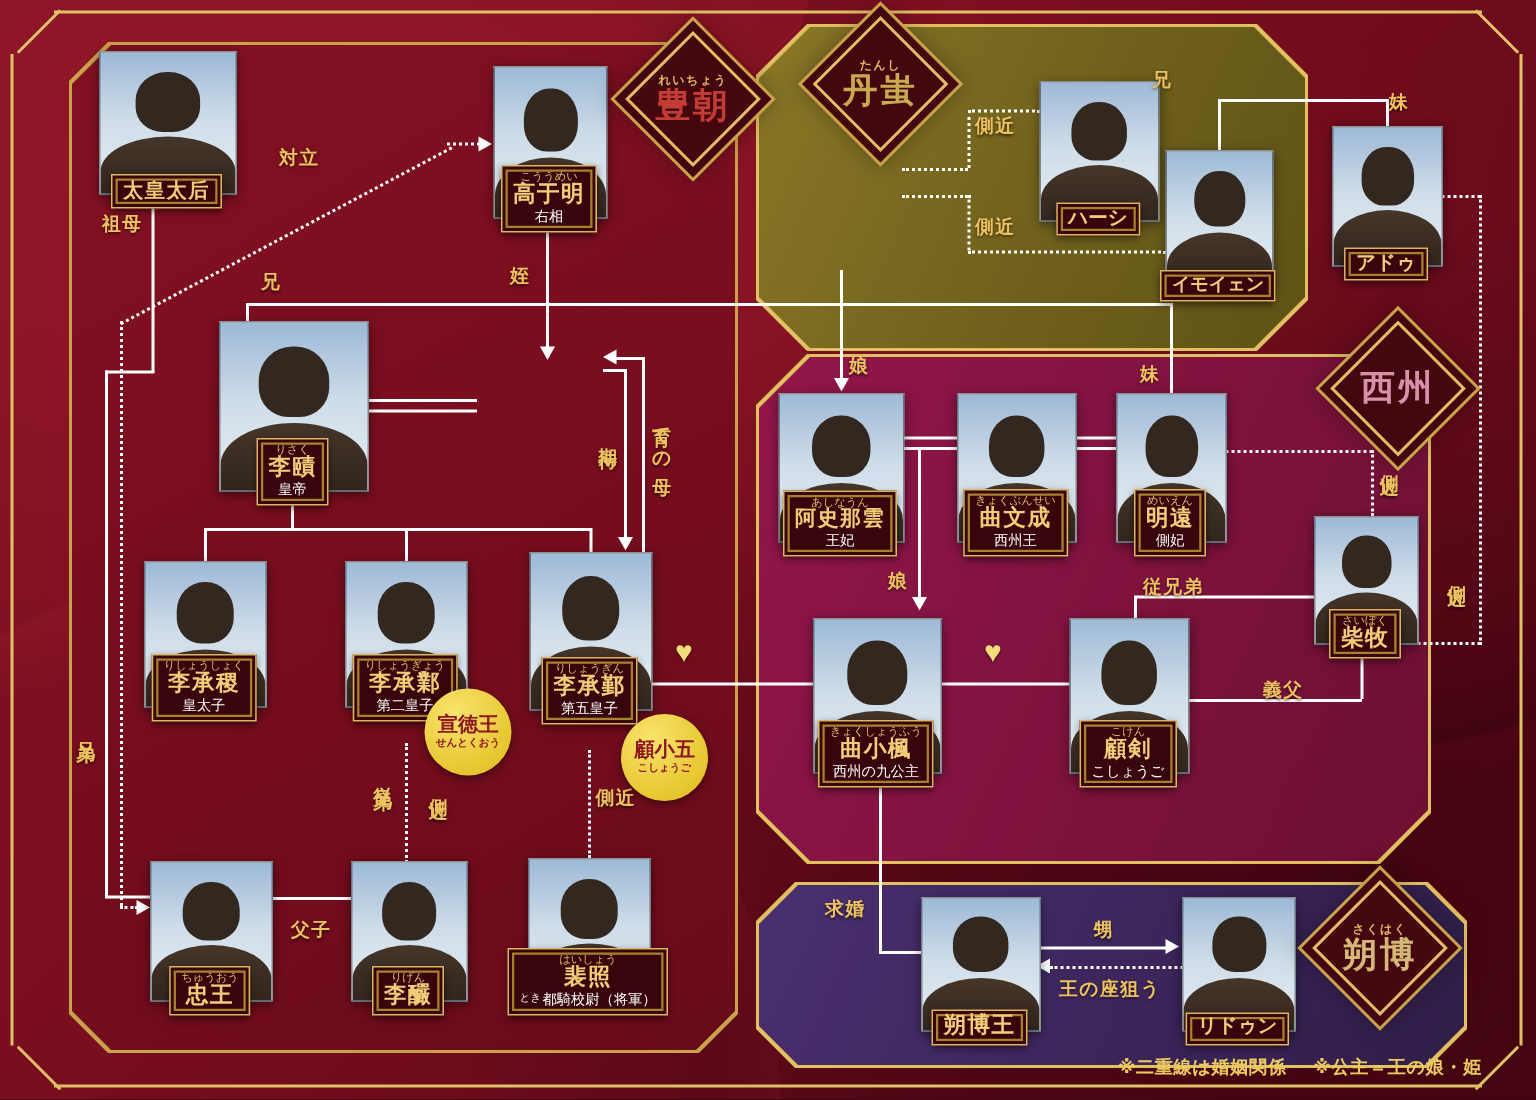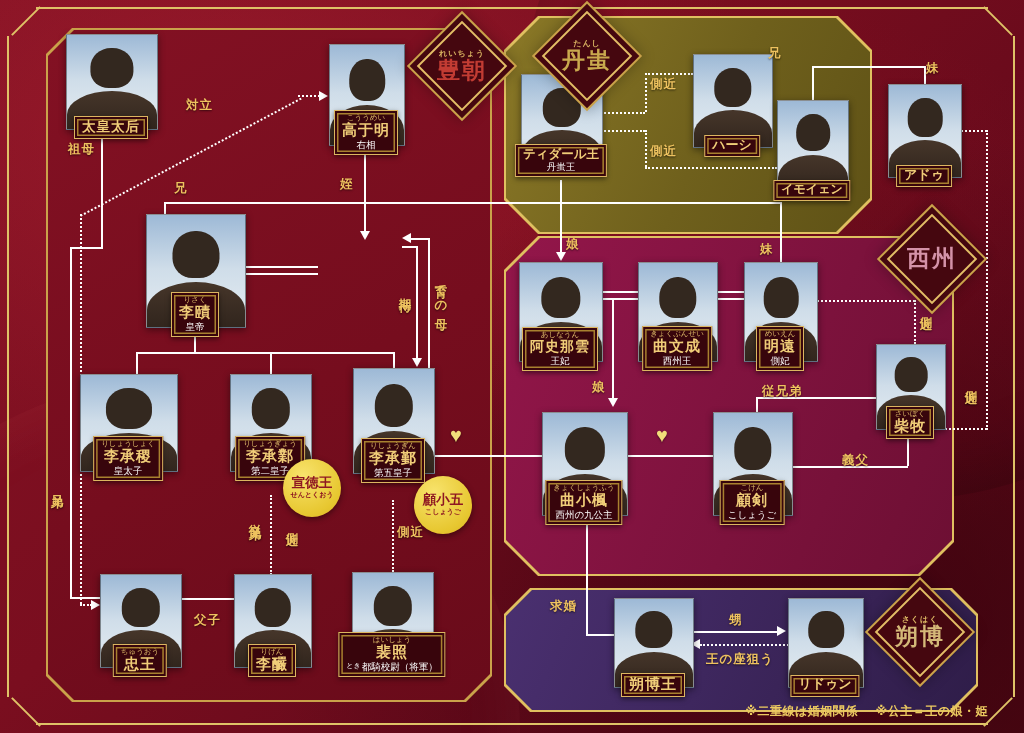--- a/index.html
+++ b/index.html
@@ -223,21 +223,21 @@
   <div class="card" style="left:146px;top:214px;width:98px;">
     <div class="photo" style="height:112px;"></div>
     <div class="plate">
       <div class="furi">りさく</div>
       <div class="nm">李賾</div>
       <div class="ttl">皇帝</div>
     </div>
   </div>
 
 
-  <div class="card" style="left:80px;top:374px;width:96px;">
+  <div class="card" style="left:96px;top:374px;width:80px;">
     <div class="photo" style="height:96px;"></div>
     <div class="plate">
       <div class="furi">りしょうしょく</div>
       <div class="nm">李承稷</div>
       <div class="ttl">皇太子</div>
     </div>
   </div>
 
   <div class="card" style="left:230px;top:374px;width:80px;">
     <div class="photo" style="height:96px;"></div>
@@ -277,28 +277,20 @@
 
   <div class="card" style="left:352px;top:572px;width:80px;">
     <div class="photo" style="height:94px;"></div>
     <div class="plate">
       <div class="furi">はいしょう</div>
       <div class="nm">裴照</div>
       <div class="ttl"><span class="tf">とき</span><span>都騎校尉（将軍）</span></div>
     </div>
   </div>
 
-  <div class="card" style="left:521px;top:74px;width:80px;">
-    <div class="photo" style="height:92px;"></div>
-    <div class="plate">
-
-      <div class="nm" style="font-size:12.5px;letter-spacing:0;">ティダール王</div>
-      <div class="ttl">丹蚩王</div>
-    </div>
-  </div>
 
   <div class="card" style="left:693px;top:54px;width:78px;">
     <div class="photo" style="height:92px;"></div>
     <div class="plate">
 
       <div class="nm" style="font-size:13px;letter-spacing:0;">ハーシ</div>
 
     </div>
   </div>
 

